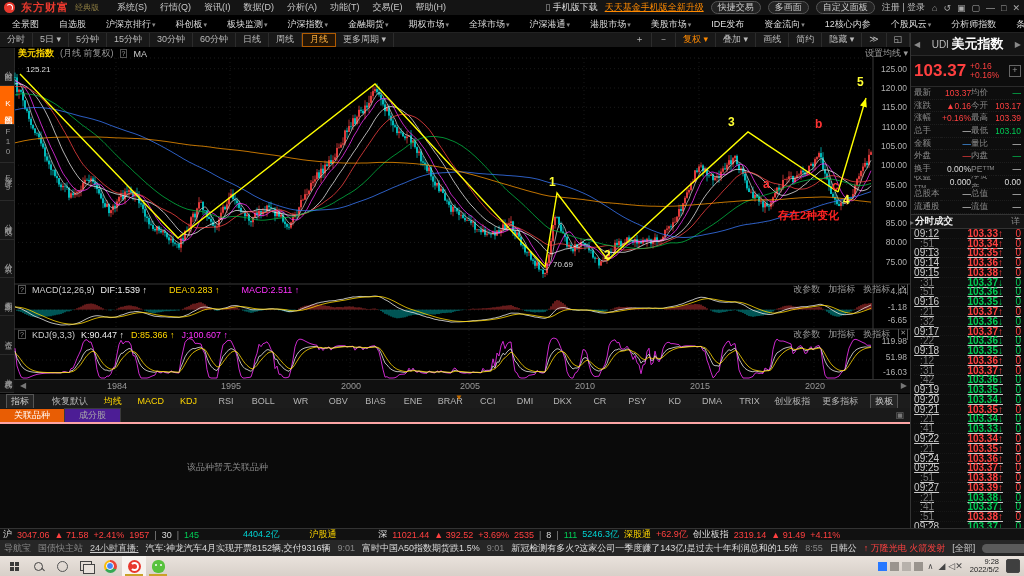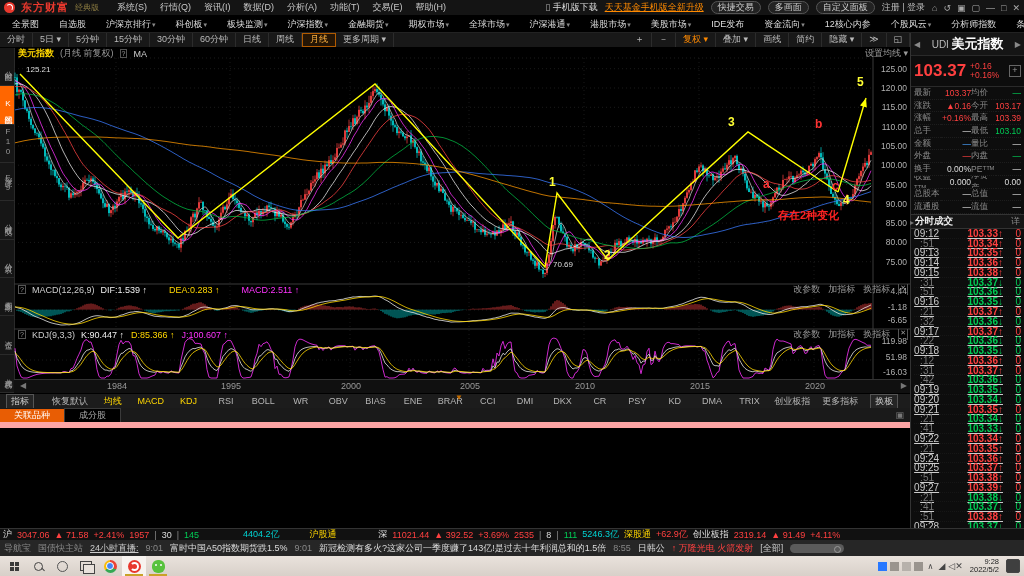--- a/index.html
+++ b/index.html
@@ -46,24 +46,24 @@
   .dates{position:absolute;left:14px;top:331px;width:897px;height:14px;background:#101010;border-top:1px solid #333;color:#999;}
   .dates span{position:absolute;top:1px;}
   .dates .arr{color:#777;font-size:8px;}
   
   .tabsrow{height:14px;background:#1c1c1c;border-top:1px solid #000;display:flex;align-items:center;padding:0 6px;gap:12px;position:relative;}
   .tabsrow .it{flex:1;text-align:center;color:#b5b5b5;white-space:nowrap;}
   .tabsrow .it.hl{color:#ffd700;}
   .tabsrow .boxed{border:1px solid #555;padding:0 4px;flex:0 0 auto;margin-right:6px;color:#ccc;background:#252525;}
   .collapse-v{position:absolute;left:455px;top:-1px;color:#c06a00;font-size:8px;}
   
-  .rtabs{height:14px;background:#1a1a1a;border-bottom:6px solid #fca5a5;display:flex;align-items:flex-end;position:relative;}
+  .rtabs{height:14px;background:#1a1a1a;border-bottom:2px solid #fca5a5;display:flex;align-items:flex-end;position:relative;}
   .rtab{padding:0 14px;line-height:13px;}
   .rtab.active{background:#e85d04;color:#fff;}
-  .rtab.idle{background:#000000;color:#aaa;border:1px solid #3a3a3a;border-bottom:none;}
+  .rtab.idle{background:#4c1d95;color:#aaa;border:1px solid #3a3a3a;border-bottom:none;}
   .rtab-ico{position:absolute;right:6px;bottom:2px;color:#777;}
   .rpanel{flex:1;background:#0a0a0a;position:relative;}
   .rempty{position:absolute;left:25%;top:36%;transform:translateX(-50%);color:#8a8a8a;}
   
   .rightcol{width:113px;background:#0d0d0d;border-left:1px solid #333;display:flex;flex-direction:column;position:relative;}
   .qhead{height:22px;display:flex;align-items:center;justify-content:space-between;padding:0 3px;border-bottom:1px solid #2a2a2a;background:#151515;}
   .qhead .code{color:#bbb;font-size:10px;}
   .qhead .name{color:#fff;font-weight:bold;font-size:13px;}
   .qhead .harr{color:#888;font-size:8px;}
   .qprice{height:30px;display:flex;align-items:center;padding:0 3px;gap:4px;border-bottom:1px solid #2a2a2a;}
@@ -1653,20 +1653,23 @@
           <span class="it">更多指标</span>
           <span class="boxed">换板</span>
           <span class="collapse-v">▼</span>
         </div>
 
       <div class="rtabs">
         <span class="rtab active">关联品种</span>
         <span class="rtab idle">成分股</span>
         <span class="rtab-ico">▣</span>
       </div>
+      <div class="rpanel">
+        <span class="rempty">该品种暂无关联品种</span>
+      </div>
     </div>
 
     <div class="rightcol">
       <span class="pan-arr">▸</span>
       <div class="qhead">
         <span class="harr">◀</span>
         <span><span class="code">UDI</span>
         <span class="name">美元指数</span></span>
         <span class="harr">▶</span>
       </div>
@@ -1912,20 +1915,21 @@
       <span style="color: rgb(221, 221, 221);">创业板指</span>
       <span style="color: rgb(255, 64, 64);">2319.14</span>
       <span style="color: rgb(255, 64, 64);">▲ 91.49</span>
       <span style="color: rgb(255, 64, 64);">+4.11%</span>
     </div>
 
   <div class="ticker" id="ticker">
       <span style="color: rgb(136, 136, 136);">导航宝</span>
       <span style="color: rgb(136, 136, 136);">国债快主站</span>
       <span style="color: rgb(204, 204, 204); text-decoration: underline;">24小时直播:</span>
+      <span style="color: rgb(221, 221, 221);">汽车:神龙汽车4月实现开票8152辆,交付9316辆</span>
       <span style="color: rgb(136, 136, 136);">9:01</span>
       <span style="color: rgb(221, 221, 221);">富时中国A50指数期货跌1.5%</span>
       <span style="color: rgb(136, 136, 136);">9:01</span>
       <span style="color: rgb(221, 221, 221);">新冠检测有多火?这家公司一季度赚了143亿!是过去十年利润总和的1.5倍</span>
       <span style="color: rgb(136, 136, 136);">8:55</span>
       <span style="color: rgb(221, 221, 221);">日韩公</span>
       <span style="color: rgb(255, 64, 64);">↑ 万隆光电 火箭发射</span>
       <span style="color: rgb(204, 204, 204);">[全部]</span>
       <div class="t-pill"></div>
     </div>

